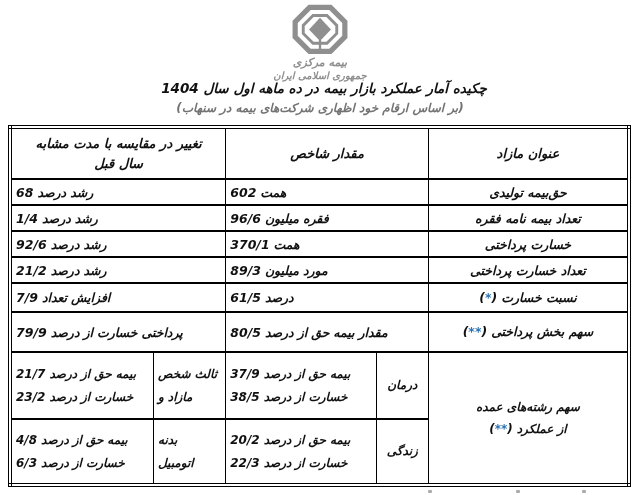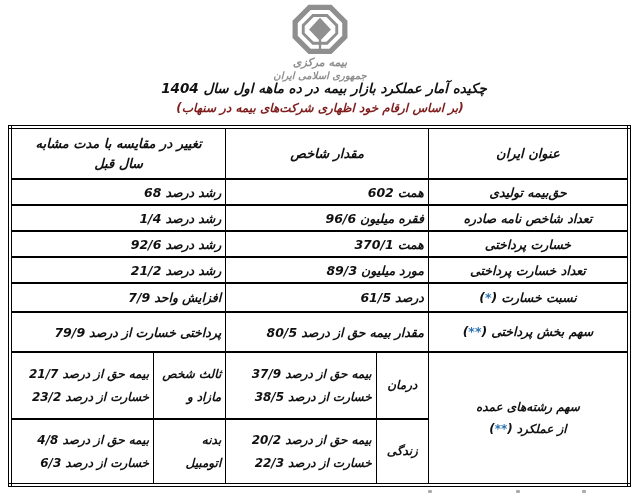--- a/index.html
+++ b/index.html
@@ -32,21 +32,21 @@
   th{font-size:13px;line-height:1.5;}
   td{font-size:12.5px;}
   tr.rh{height:52px;}
   tr.r-sm{height:26px;}
   tr.r-md{height:29px;}
   tr.r-lg{height:40px;}
   tr.r-xl{height:67px;}
   tr.r-xl2{height:66px;border-radius:21px;}
   tr.r-xl td,tr.r-xl2 td{font-size:12px;line-height:1.85;}
   
-  .visline{direction:ltr;unicode-bidi:isolate;text-align:right;}
+  .visline{direction:ltr;unicode-bidi:isolate;text-align:left;}
   .tok{unicode-bidi:isolate;display:inline-block;}
   .tok + .tok{margin-left:4px;}
   
   .lblrow{display:flex;direction:rtl;justify-content:center;align-items:center;gap:4px;line-height:1.85;}
   .marker{direction:ltr;unicode-bidi:isolate;display:inline-block;}
   .marker .star{font-weight:700;}
   .paren{color:#111;}
   
   .frag{position:absolute;width:4px;height:3px;background:#666;opacity:.55;border-radius:1px;}
 </style>
@@ -62,53 +62,53 @@
         <polygon points="38,20 62,20 79,37 79,51 62,68 38,68 21,51 21,37" stroke-width="5"></polygon>
       </g>
       <polygon points="50,24 69,44 50,64 31,44" fill="#8f8f8f"></polygon>
       <rect x="48" y="62" width="4" height="20" fill="#8f8f8f"></rect>
     </svg>
     <div class="logo-line1">بیمه مرکزی</div>
     <div class="logo-line2">جمهوری اسلامی ایران</div>
   </div>
 
   <div class="doc-title">چکیده آمار عملکرد بازار بیمه در ده ماهه اول سال 1404</div>
-  <div class="doc-subtitle" style="color: #7f1d1d;">(بر اساس ارقام خود اظهاری شرکت‌های بیمه در سنهاب)</div>
+  <div class="doc-subtitle" style="color: #737373;">(بر اساس ارقام خود اظهاری شرکت‌های بیمه در سنهاب)</div>
 
   <table class="stats" dir="rtl">
     <colgroup>
       <col style="width:200px">
         <col style="width:52px">
         <col style="width:150px">
       <col style="width:72px">
         <col style="width:143px">
     </colgroup>
 
     <tbody>
         <tr class="rh">
-      <th class="edge">عنوان ایران</th>
+      <th class="edge">عنوان مازاد</th>
       <th class="dbl" colspan="2">مقدار شاخص</th>
       <th class="dbl" colspan="2">
             <div>تغییر در مقایسه با مدت مشابه</div>
             <div>سال قبل</div>
           </th>
     </tr>
 
     <tr class="r-sm">
       <td class="edge">حق‌بیمه تولیدی</td>
       <td class="dbl" colspan="2">
             <div class="visline"><span class="tok">602</span><span class="tok">همت</span></div>
           </td>
       <td class="dbl" colspan="2">
             <div class="visline"><span class="tok">68</span><span class="tok">درصد</span><span class="tok">رشد</span></div>
           </td>
     </tr>
 
     <tr class="r-sm">
-      <td class="edge">تعداد شاخص نامه صادره</td>
+      <td class="edge">تعداد بیمه نامه فقره</td>
       <td class="dbl" colspan="2">
             <div class="visline"><span class="tok">96/6</span><span class="tok">میلیون</span><span class="tok">فقره</span></div>
           </td>
       <td class="dbl" colspan="2">
             <div class="visline"><span class="tok">1/4</span><span class="tok">درصد</span><span class="tok">رشد</span></div>
           </td>
     </tr>
 
     <tr class="r-sm">
       <td class="edge">خسارت پرداختی</td>
@@ -134,21 +134,21 @@
       <td class="edge">
         <span class="lblrow">
           <span>نسبت خسارت</span>
           <span class="marker"><span class="paren">(</span><span class="star" style="color: rgb(46, 116, 181);">*</span><span class="paren">)</span></span>
         </span>
       </td>
       <td class="dbl" colspan="2">
             <div class="visline"><span class="tok">61/5</span><span class="tok">درصد</span></div>
           </td>
       <td class="dbl" colspan="2">
-            <div class="visline"><span class="tok">7/9</span><span class="tok">واحد</span><span class="tok">افزایش</span></div>
+            <div class="visline"><span class="tok">7/9</span><span class="tok">تعداد</span><span class="tok">افزایش</span></div>
           </td>
     </tr>
 
     <tr class="r-lg">
       <td class="edge">
         <span class="lblrow">
           <span>سهم بخش پرداختی</span>
           <span class="marker"><span class="paren">(</span><span class="star" style="color: rgb(46, 116, 181);">**</span><span class="paren">)</span></span>
         </span>
       </td>

